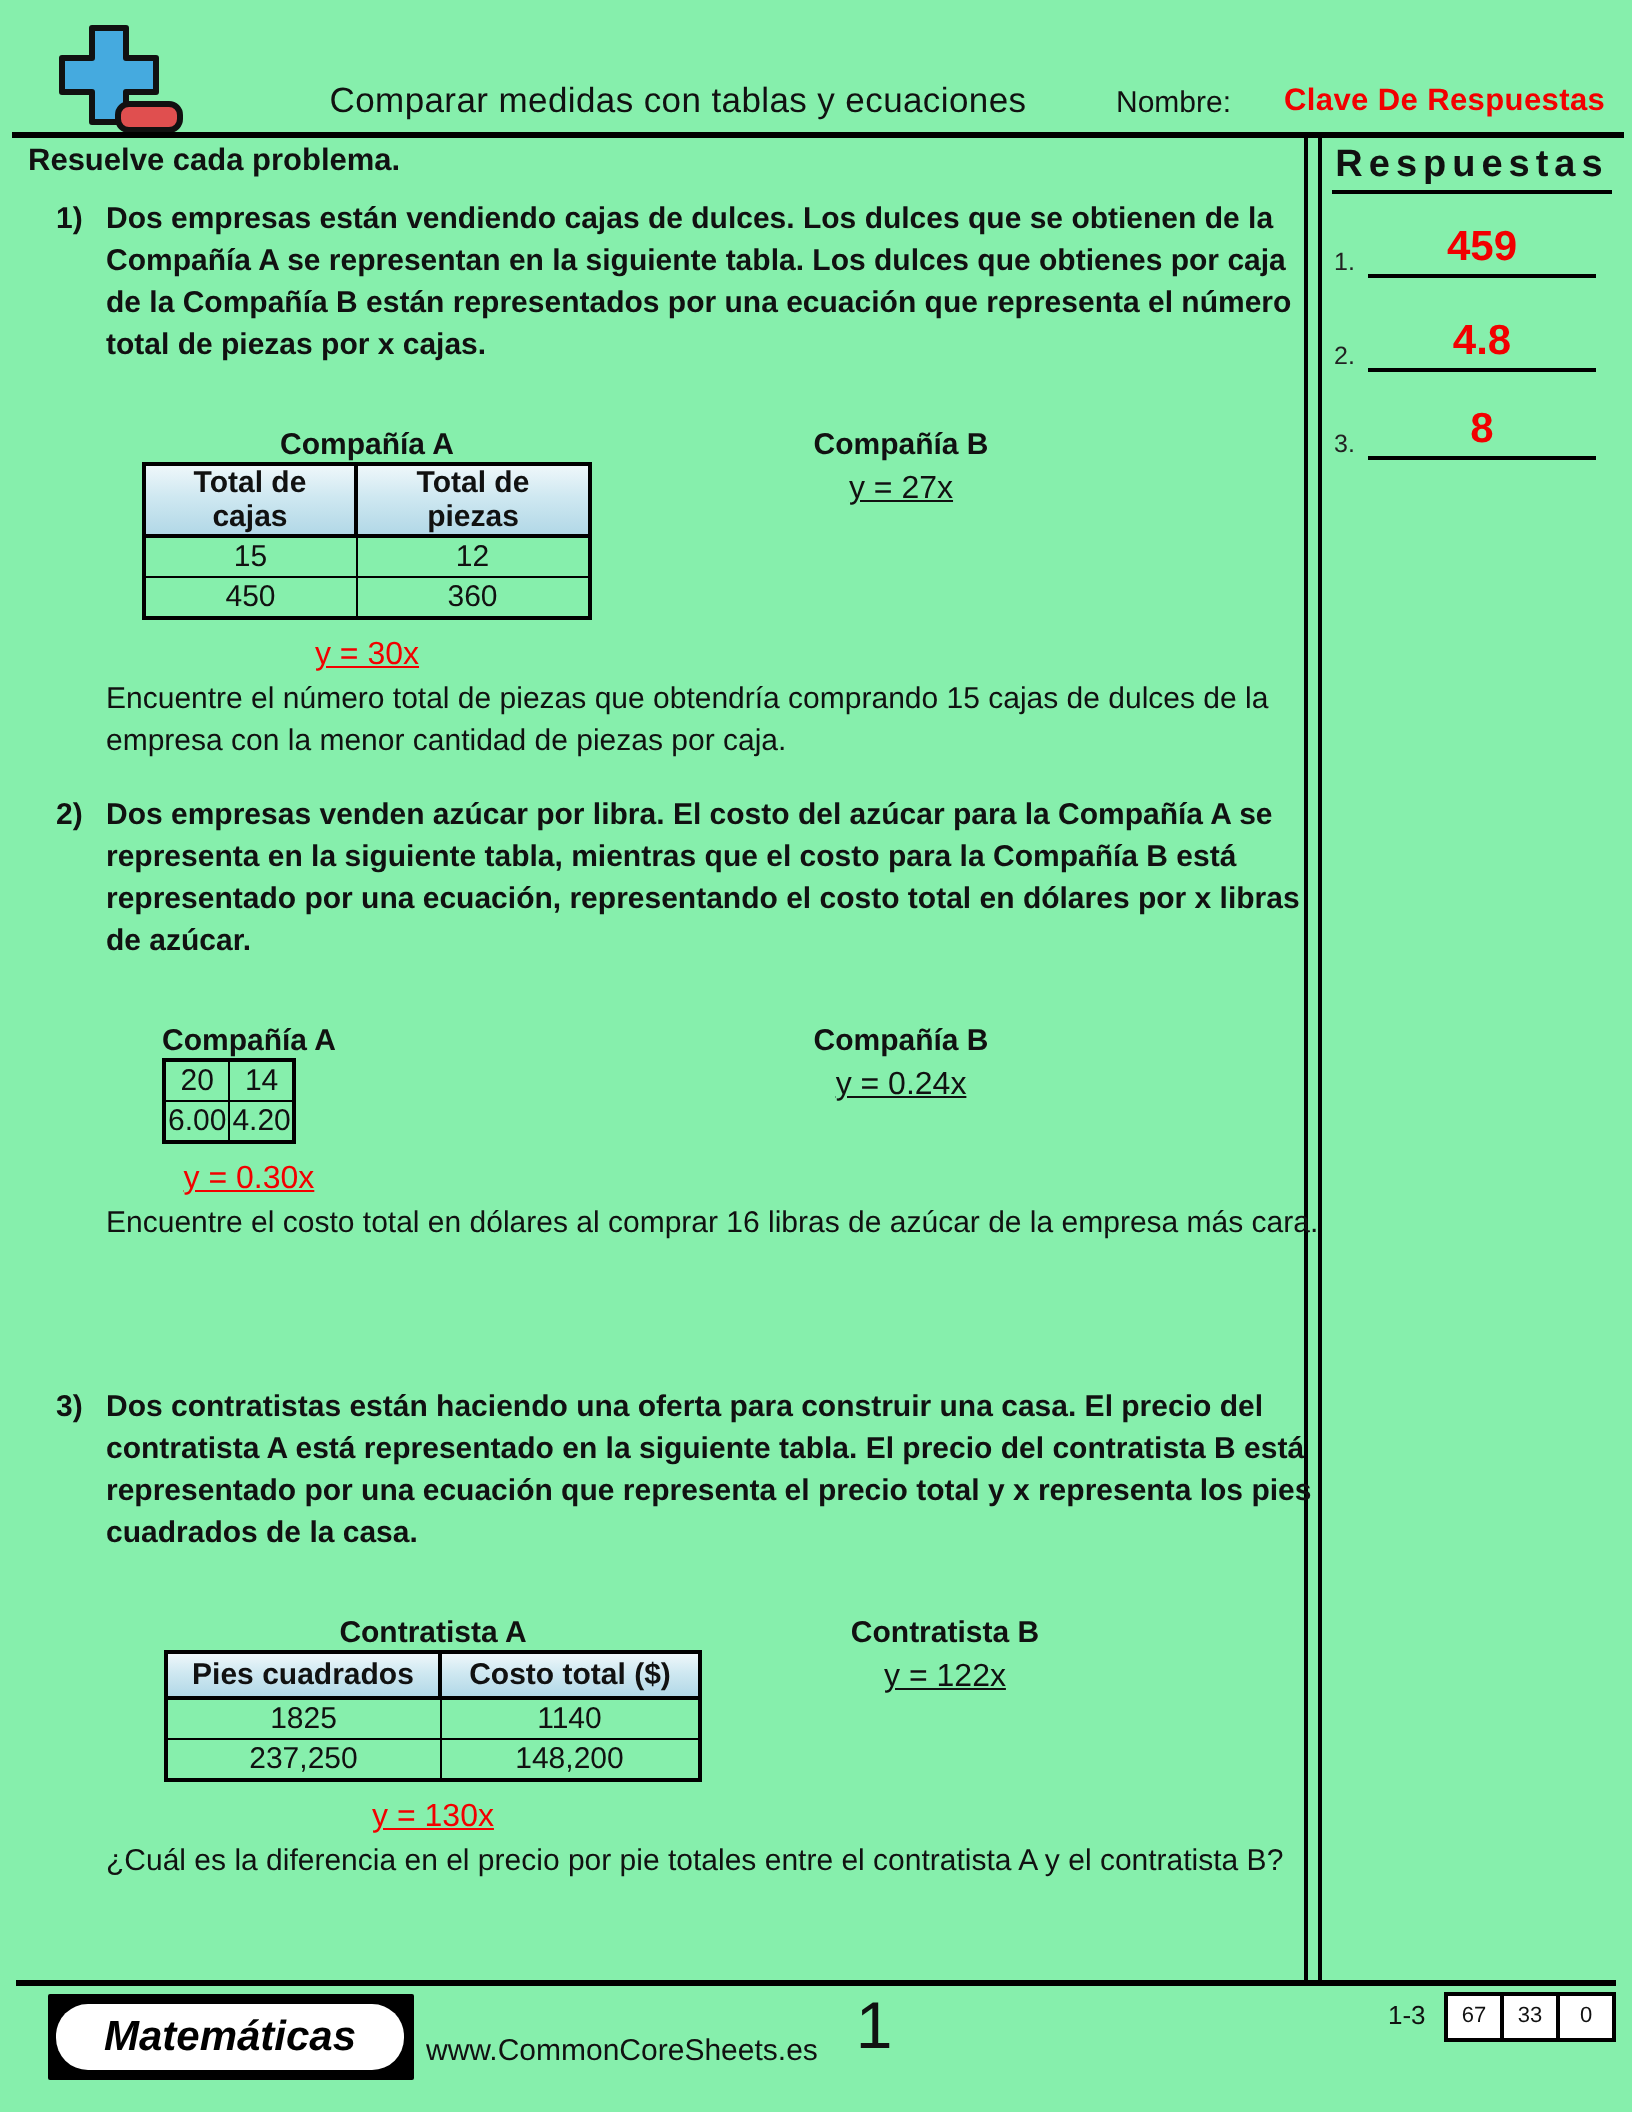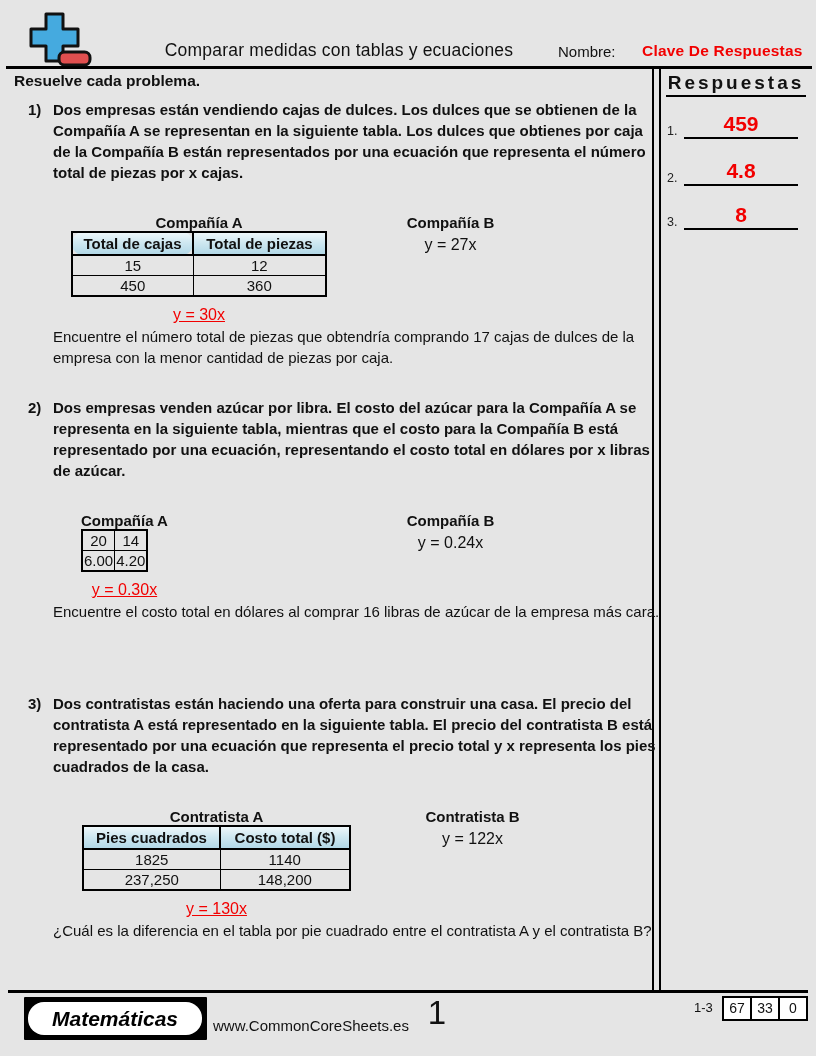--- a/index.html
+++ b/index.html
@@ -1,17 +1,17 @@
 <!DOCTYPE html>
 <html><head>
 <meta charset="utf-8">
 <title>Worksheet</title>
 <style>
   html,body{margin:0;padding:0;background:#fff;}
-  .page{position:relative;width:816px;height:1056px;background:#e5e5e5;overflow:hidden;
+  .page{position:relative;width:816px;height:1056px;background:#86efac;overflow:hidden;
         font-family:"Liberation Sans",sans-serif;color:#111;}
 
   
   .logo{position:absolute;left:22px;top:11px;width:72px;height:58px;}
   .h-title{position:absolute;left:148px;top:40px;width:382px;text-align:center;
            font-size:17.5px;letter-spacing:.2px;}
   .h-nombre{position:absolute;left:558px;top:43px;font-size:15px;}
   .h-clave{position:absolute;left:642px;top:42px;width:172px;font-size:15.5px;
            font-weight:700;color:#f20000;letter-spacing:.2px;}
   .h-rule{position:absolute;left:6px;top:66px;width:806px;height:3px;background:#000;}
@@ -35,41 +35,41 @@
   .ptext{margin-left:25px;font-size:15px;line-height:21px;font-weight:bold;}
   .twrap{position:relative;margin-top:-1px;}
   .tableA{width:max-content;margin-top:32px;}
   #prob1 .tableA{margin-left:43px;} #prob2 .tableA{margin-left:53px;} #prob3 .tableA{margin-left:54px;}
   .tbl-title{text-align:center;font-weight:700;font-size:15px;line-height:17px;}
   table{border-collapse:collapse;border:2.5px solid #000;}
   th{background:linear-gradient(180deg,#eef7fa 0%,#cfe8f1 45%,#b2d8e7 100%);
      font-size:15px;font-weight:700;border:2.5px solid #000;height:23px;padding:0 6px;
      box-sizing:border-box;}
   td{border:1.5px solid #000;text-align:center;font-size:15px;height:20px;box-sizing:border-box;}
-  #prob1 .c1{width:121px;border-radius:11px;} #prob1 .c2{width:133px;}
+  #prob1 .c1{width:106px;} #prob1 .c2{width:117px;}
   #prob2 .c1{width:118px;} #prob2 .c2{width:133px;}
   #prob3 .c1{width:137px;} #prob3 .c2{width:130px;}
   .eq-red{text-align:center;color:#f20000;font-size:16px;line-height:17px;margin-top:9px;text-decoration:underline;}
   .colB{position:absolute;top:0;left:330px;width:185px;text-align:center;}
   #prob3 .colB{left:352px;}
   .colB .btitle{font-weight:700;font-size:15px;line-height:17px;}
-  .colB .beq{font-size:16px;margin-top:5px;}
+  .colB .beq{font-size:16px;margin-top:5px;text-decoration:underline;}
   .question{margin-left:25px;margin-top:3px;font-size:15px;line-height:21px;}
 
   
   .footer-rule{position:absolute;left:8px;top:990px;width:800px;height:2.5px;background:#000;}
   .badge{position:absolute;left:24px;top:997px;width:183px;height:43px;background:#000;border-radius:1px;font-style:italic;}
   .badge-pill{position:absolute;left:4px;top:5px;right:5px;bottom:5px;background:#fff;border-radius:16px;
       display:flex;align-items:center;justify-content:center;font-size:21px;font-weight:700;color:#000;}
   .site{position:absolute;left:213px;top:1017px;font-size:15px;}
   .pageno{position:absolute;left:377px;top:994px;width:120px;text-align:center;font-size:33px;}
   .range{position:absolute;left:694px;top:1000px;font-size:13px;}
   .scores{position:absolute;left:722px;top:996px;display:flex;}
   .score-cell{border:2px solid #000;width:26px;height:21px;line-height:21px;text-align:center;
-      font-size:14px;background:#fff;}
+      font-size:11px;background:#fff;}
   .score-cell + .score-cell{margin-left:-2px;}
 </style>
 </head>
 <body>
 
 <div class="page">
 
   <div class="logo">
     <svg width="72" height="58" viewBox="0 0 72 58">
       <path d="M24 3 h17 v15 h15 v17 h-15 v15 h-17 v-15 h-15 v-17 h15 z" fill="#45aadf" stroke="#111" stroke-width="3" stroke-linejoin="round"></path>
@@ -121,21 +121,21 @@
           </tr>
         </tbody>
           </table>
         <div class="eq-red">y = 30x</div>
       </div>
       <div class="colB">
         <div class="btitle">Compañía B</div>
         <div class="beq">y = 27x</div>
       </div>
     </div>
-    <div class="question">Encuentre el número total de piezas que obtendría comprando 17 cajas de dulces de la empresa con la menor cantidad de piezas por caja.</div>
+    <div class="question">Encuentre el número total de piezas que obtendría comprando 15 cajas de dulces de la empresa con la menor cantidad de piezas por caja.</div>
   </div>
 
   <div class="problem" id="prob2">
     <div class="pnum">2)</div>
     <div class="ptext">Dos empresas venden azúcar por libra. El costo del azúcar para la Compañía A se representa en la siguiente tabla, mientras que el costo para la Compañía B está representado por una ecuación, representando el costo total en dólares por x libras de azúcar.</div>
     <div class="twrap">
       <div class="tableA">
         <div class="tbl-title">Compañía A</div>
         <table>
           <tbody>
@@ -181,21 +181,21 @@
           </tr>
         </tbody>
           </table>
         <div class="eq-red">y = 130x</div>
       </div>
       <div class="colB">
         <div class="btitle">Contratista B</div>
         <div class="beq">y = 122x</div>
       </div>
     </div>
-    <div class="question">¿Cuál es la diferencia en el tabla por pie cuadrado entre el contratista A y el contratista B?</div>
+    <div class="question">¿Cuál es la diferencia en el precio por pie totales entre el contratista A y el contratista B?</div>
   </div>
 
   <div class="footer-rule"></div>
   <div class="badge">
     <div class="badge-pill">Matemáticas</div>
   </div>
   <div class="site">www.CommonCoreSheets.es</div>
   <div class="pageno">1</div>
   <div class="range">1-3</div>
   <div class="scores">

